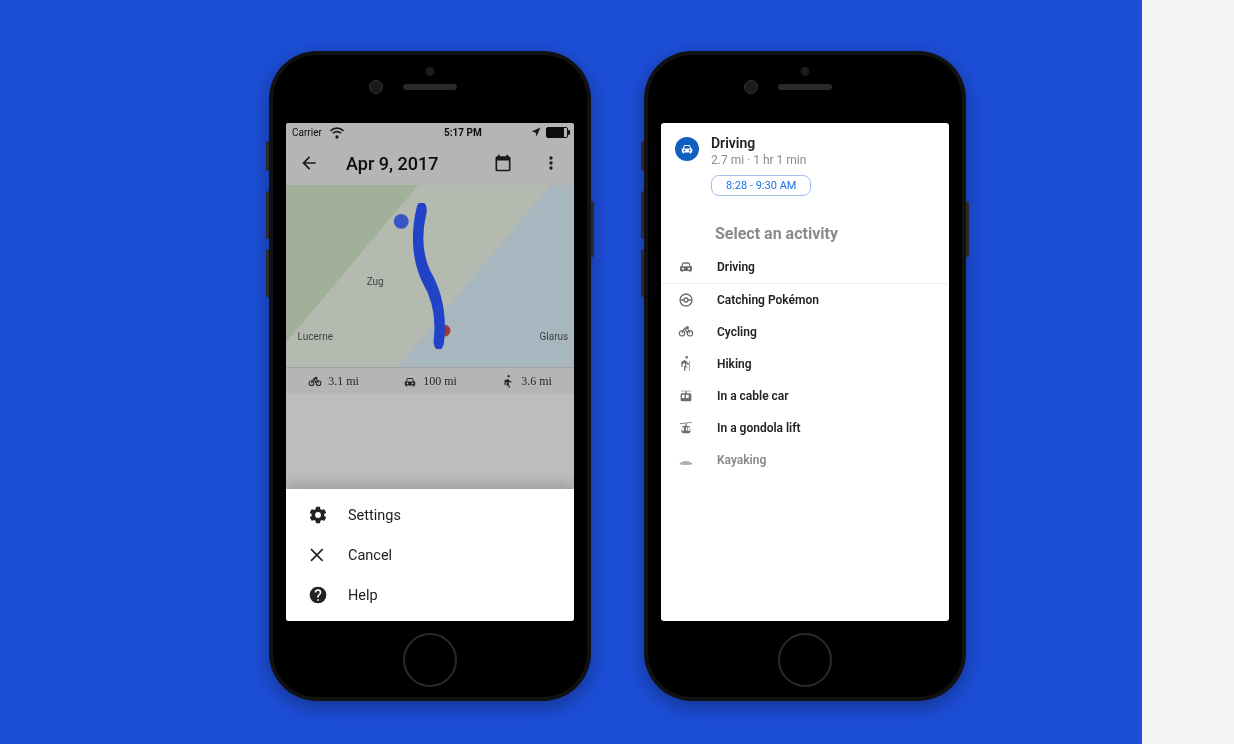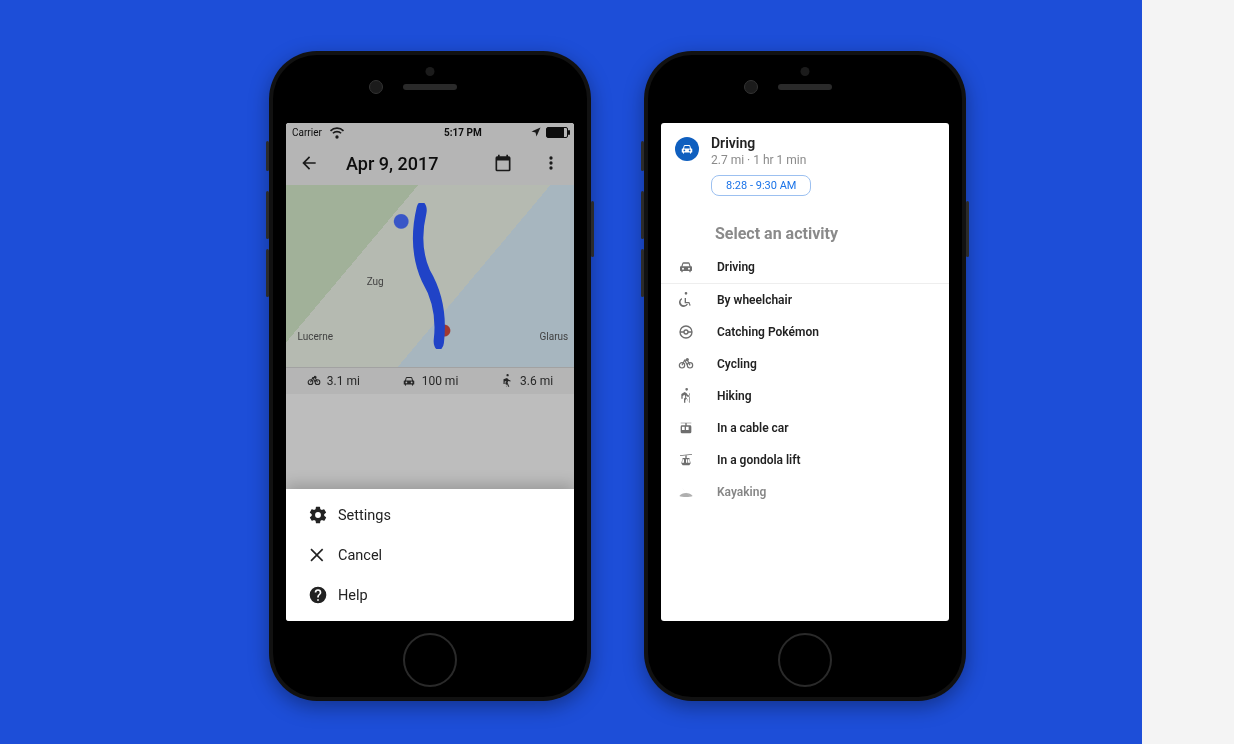--- a/index.html
+++ b/index.html
@@ -70,34 +70,34 @@
     position:absolute; left:35%; top:10%; width:30%; height:80%;
   }
   .map .lbl { position:absolute; font-size:10px; color:#555;text-align:center; }
   .map .lbl.zug { left:28%; top:50%; }
   .map .lbl.luc { left:4%; top:80%; }
   .map .lbl.gla { right:2%; top:80%; }
 
   
   .stats { height:26px; display:flex; align-items:center; justify-content:space-around;
     font-size:12px; color:#333; background:#e8e8e8; }
-  .stats .stat { display:flex; align-items:center; gap:6px; }
+  .stats .stat { display:flex; align-items:flex-end; gap:6px;font-family:Liberation Serif, serif; }
   .stats svg { width:14px; height:14px; }
 
   
   .dim { position:absolute; inset:0; background:rgba(0,0,0,.22); pointer-events:none; }
 
   
   .sheet {
     position:absolute; left:0; right:0; bottom:0; background:#fff;
     box-shadow:0 -4px 14px rgba(0,0,0,.2);
     padding:6px 0;
   }
   .sheet-item {
-    display:flex; align-items:center; gap:10px;
+    display:flex; align-items:center; gap:20px;
     padding:10px 22px; font-size:14.5px; color:#222;
   }
   .sheet-item .ico { width:20px; height:20px; }
 
   
   .panel-header {
     display:flex; gap:12px; padding:12px 14px 6px;
   }
   .panel-header .chip-icon {
     width:24px; height:24px; border-radius:50%; background:#0f5fbf;
@@ -354,28 +354,20 @@
         <span class="aico">
               <svg>
                 <use href="#i-car"></use>
               </svg>
             </span>
         <span class="albl">Driving</span>
       </div>
       <div class="activity-item">
         <span class="aico">
               <svg>
-                <use href="#i-wheelchair"></use>
-              </svg>
-            </span>
-        <span class="albl">By wheelchair</span>
-      </div>
-      <div class="activity-item">
-        <span class="aico">
-              <svg>
                 <use href="#i-pokeball"></use>
               </svg>
             </span>
         <span class="albl">Catching Pokémon</span>
       </div>
       <div class="activity-item">
         <span class="aico">
               <svg>
                 <use href="#i-bike"></use>
               </svg>

